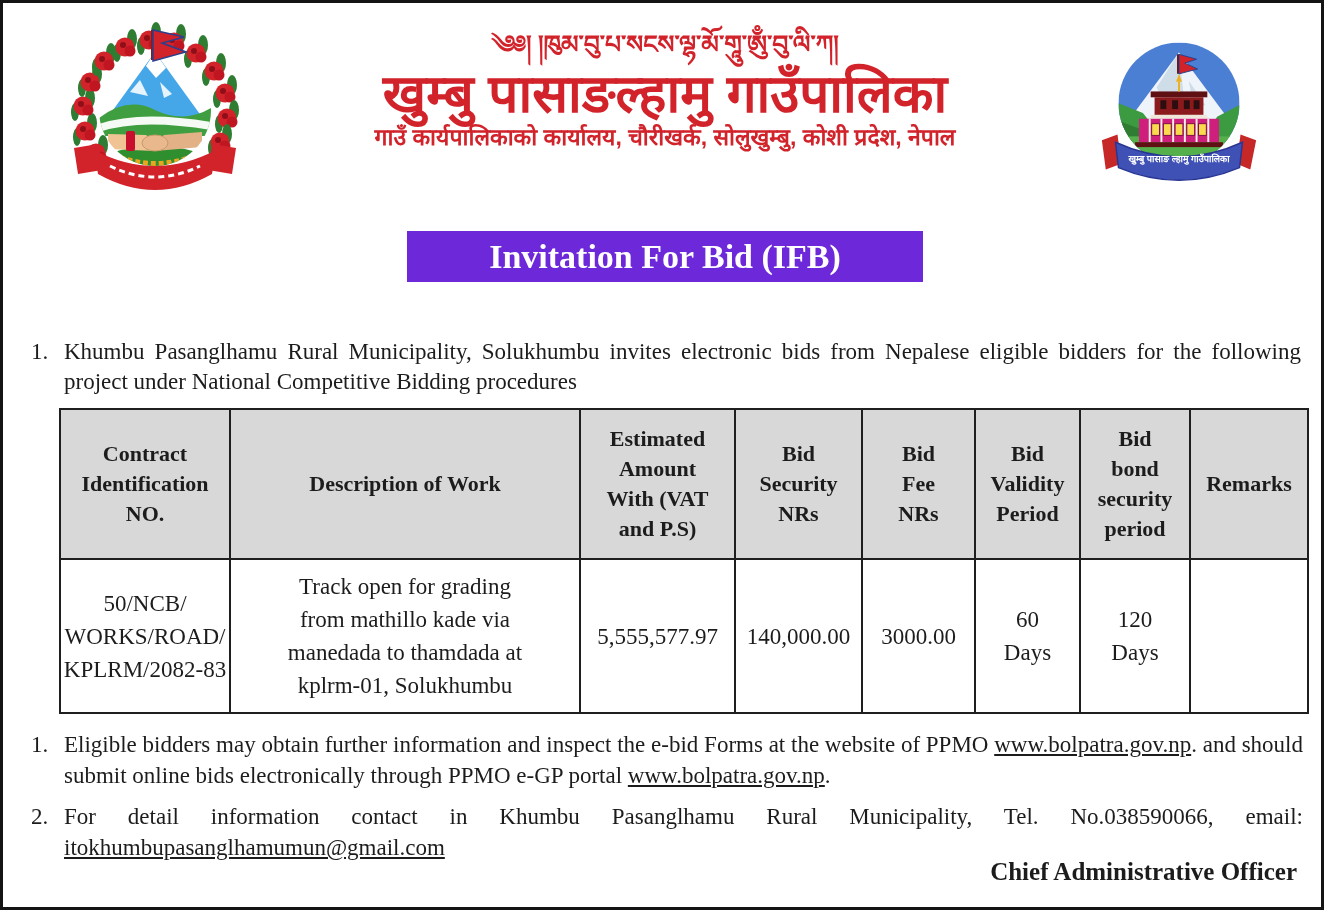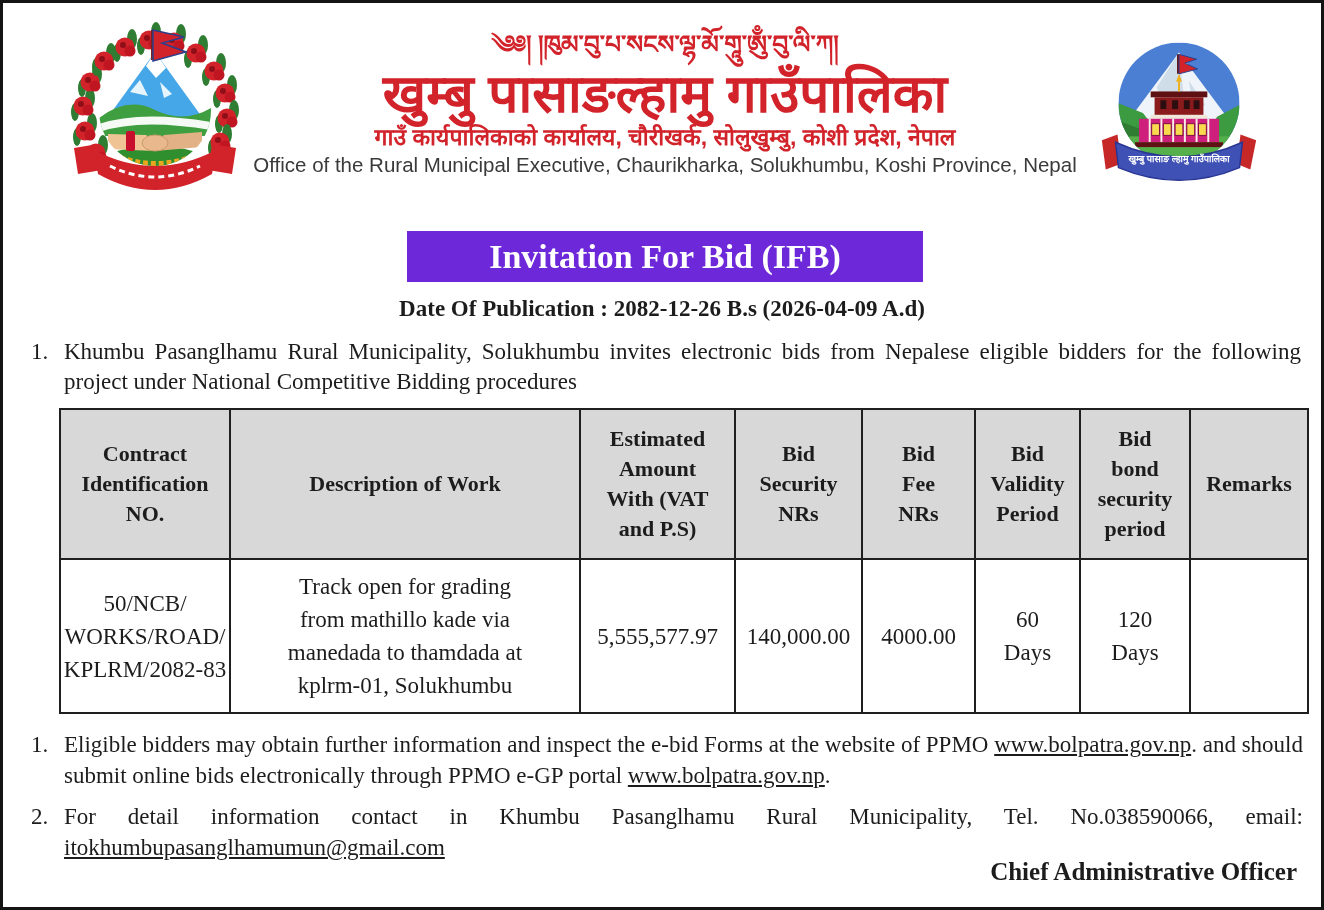--- a/index.html
+++ b/index.html
@@ -204,28 +204,26 @@
       <polygon points="164,116 148,110 144,140 158,146" fill="#c62828"></polygon>
       <path d="M20,118 Q85,148 150,118 L147,144 Q85,170 23,144 Z" fill="#3f51b5" stroke="#283593" stroke-width="1.5"></path>
       <text x="85" y="138" text-anchor="middle" font-size="9.5" fill="#ffffff" font-family="Liberation Sans, sans-serif" font-weight="bold">खुम्बु पासाङ ल्हामु गाउँपालिका</text>
     </g>
   </svg>
 
   <div class="header-center">
     <div class="tibetan-line">༄༅། །ཁུམ་བུ་པ་སངས་ལྷ་མོ་གཱུ་ཨུྃ་བུ་ལི་ཀ།</div>
     <h1 class="title-nepali">खुम्बु पासाङल्हामु गाउँपालिका</h1>
     <div class="addr-nepali">गाउँ कार्यपालिकाको कार्यालय, चौरीखर्क, सोलुखुम्बु, कोशी प्रदेश, नेपाल</div>
-    <div class="addr-english">Office of the Rural Municipal Executive, Chaurikharka, Solukhumbu, Koshi Province, Nepal</div>
   </div>
 
   <div class="ifb-banner">
     <span>Invitation For Bid (IFB)</span>
   </div>
 
-  <div class="pub-date">Date Of Publication : 2082-12-26 B.s (2026-04-09 A.d)</div>
 
   <div class="intro-para numbered">
     <span class="num">1.</span>
     <span class="body">Khumbu Pasanglhamu Rural Municipality, Solukhumbu invites electronic bids from Nepalese eligible bidders for the following project under National Competitive Bidding procedures</span>
   </div>
 
   <table class="bid-table">
     <colgroup>
       <col style="width:170px">
         <col style="width:350px">
@@ -266,21 +264,21 @@
       <tr>
         <td>50/NCB/
 WORKS/ROAD/
 KPLRM/2082-83</td>
         <td>Track open  for grading
 from mathillo kade via
 manedada to thamdada at
 kplrm-01, Solukhumbu</td>
         <td>5,555,577.97</td>
         <td>140,000.00</td>
-        <td>4000.00</td>
+        <td>3000.00</td>
         <td>60
 Days</td>
         <td>120
 Days</td>
         <td></td>
       </tr>
     </tbody>
   </table>
 
   <div class="note-1 numbered">

